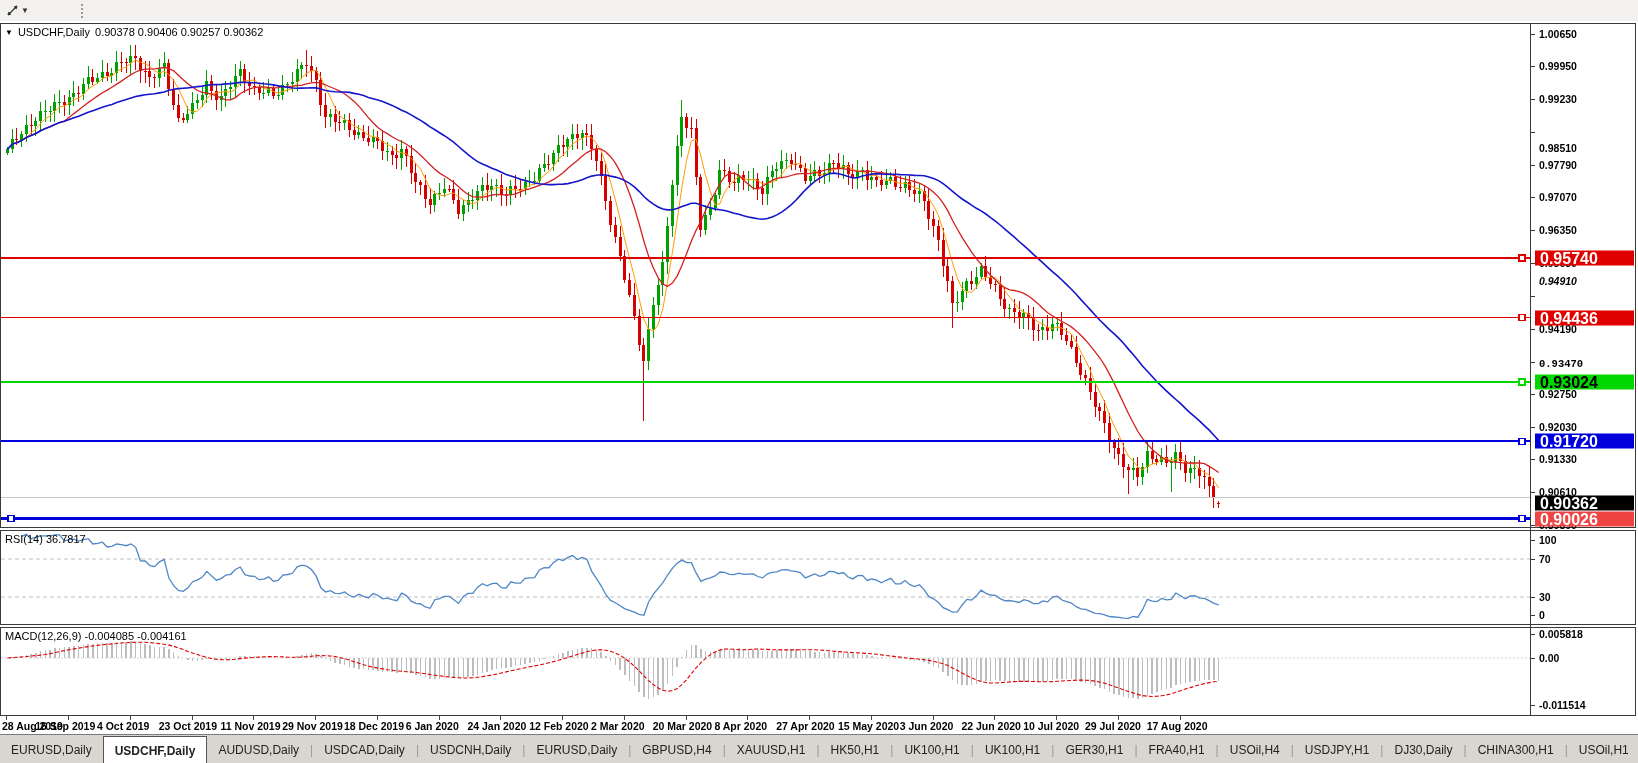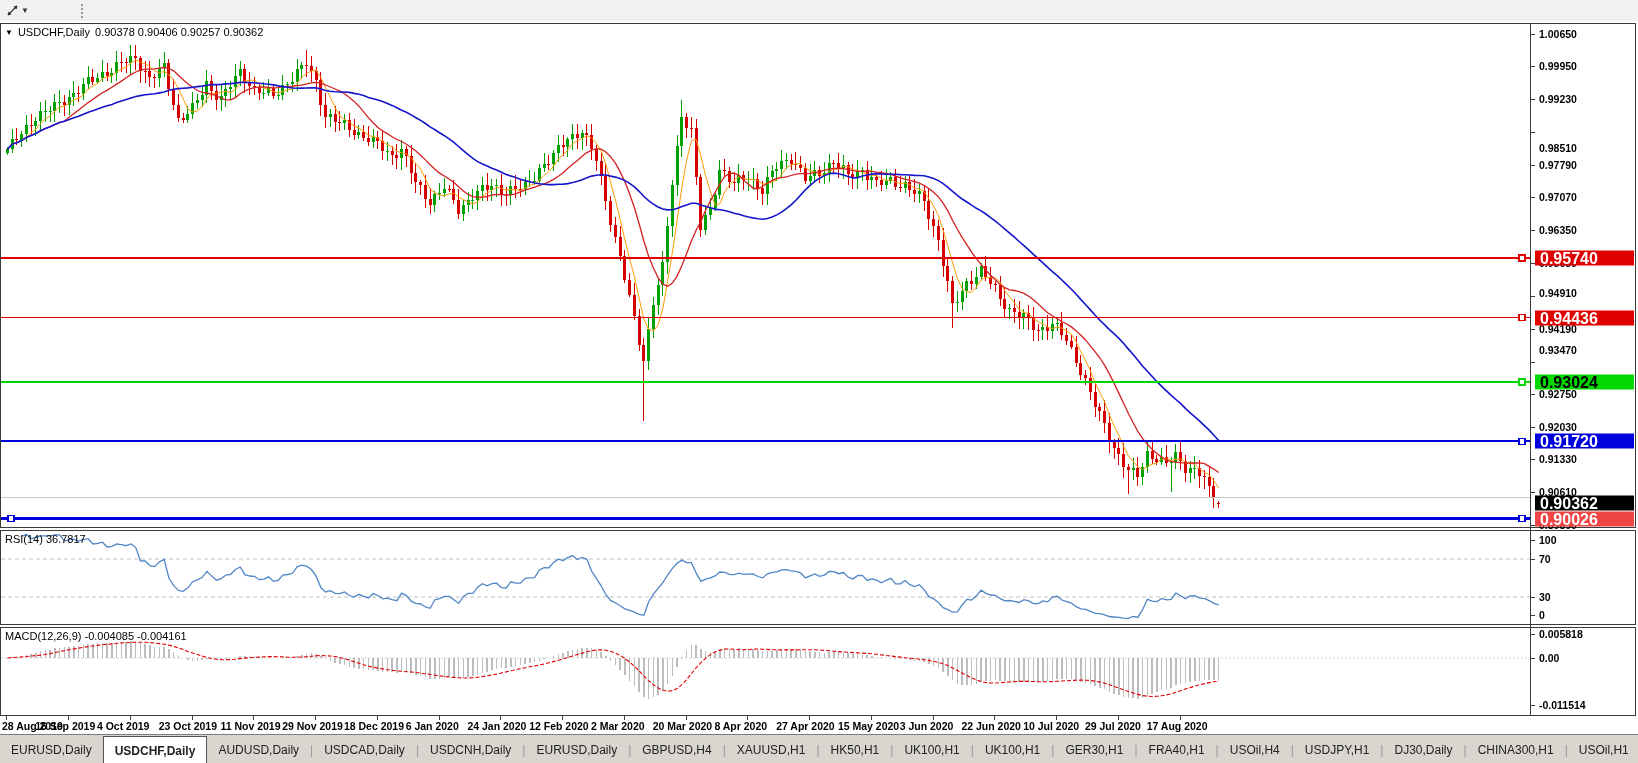--- a/index.html
+++ b/index.html
@@ -885,25 +885,25 @@
         <div class="ax-label" style="top: 127px;">0.98510</div>
         <div class="ax-tick" style="top: 143.507px;"></div>
         <div class="ax-label" style="top: 143.507px;">0.97790</div>
         <div class="ax-tick" style="top: 176.362px;"></div>
         <div class="ax-label" style="top: 176.362px;">0.97070</div>
         <div class="ax-tick" style="top: 209.217px;"></div>
         <div class="ax-label" style="top: 209.217px;">0.96350</div>
         <div class="ax-tick" style="top: 242.072px;"></div>
         <div class="ax-label" style="top: 242.072px;">0.95630</div>
         <div class="ax-tick" style="top: 274.928px;"></div>
-        <div class="ax-label" style="top: 272px;">0.94910</div>
+        <div class="ax-label" style="top: 260px; font-style: italic;">0.94910</div>
         <div class="ax-tick" style="top: 307.783px;"></div>
         <div class="ax-label" style="top: 307.783px;">0.94190</div>
         <div class="ax-tick" style="top: 340.638px;"></div>
-        <div class="ax-label" style="top: 329px;">0.93470</div>
+        <div class="ax-label" style="top: 343px; font-family: Liberation Mono, monospace;">0.93470</div>
         <div class="ax-tick" style="top: 373.493px;"></div>
         <div class="ax-label" style="top: 373.493px;">0.92750</div>
         <div class="ax-tick" style="top: 406.348px;"></div>
         <div class="ax-label" style="top: 406.348px;">0.92030</div>
         <div class="ax-tick" style="top: 438.29px;"></div>
         <div class="ax-label" style="top: 438.29px;">0.91330</div>
         <div class="ax-tick" style="top: 471.145px;"></div>
         <div class="ax-label" style="top: 471.145px;">0.90610</div>
         <div class="ax-tick" style="top: 504px;"></div>
         <div class="ax-label" style="top: 504px;">0.89890</div>

